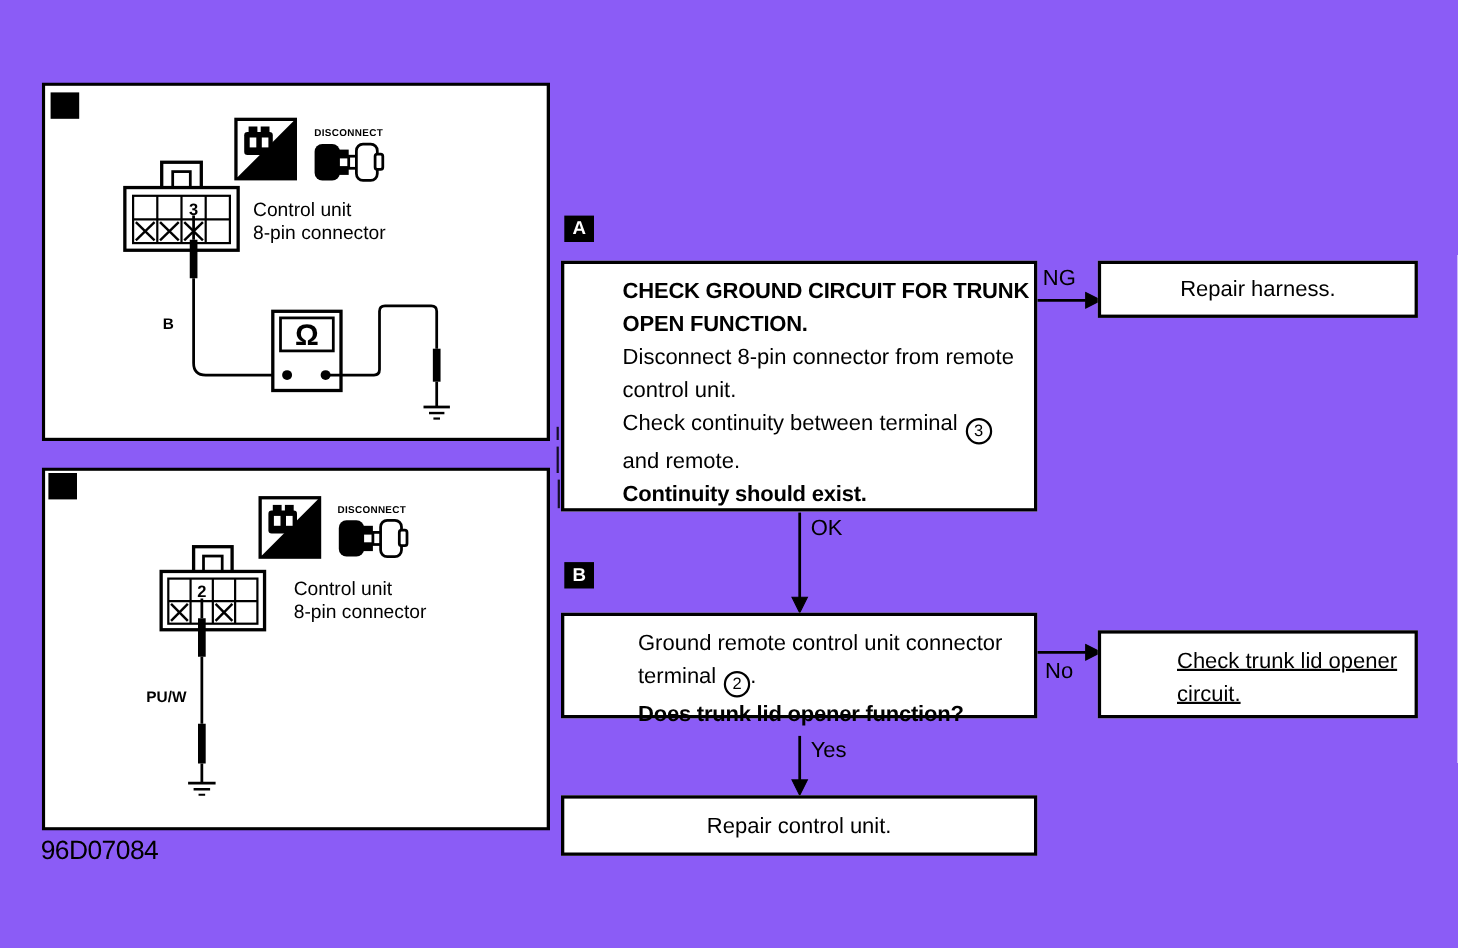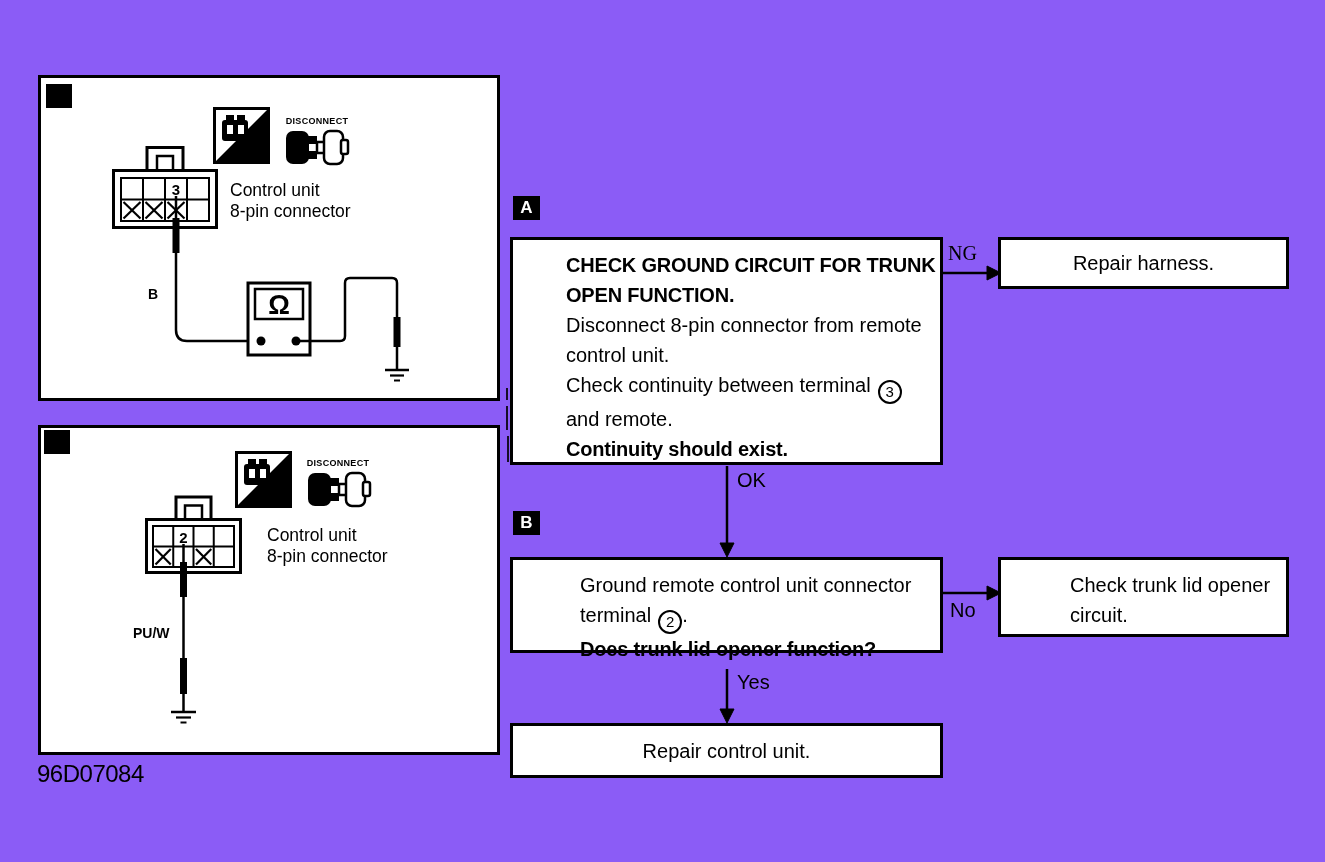--- a/index.html
+++ b/index.html
@@ -226,39 +226,39 @@
   <div class="fbox pad-a" style="left:510px; top:237px; width:433px; height:228px;">
     <div class="fline bold">CHECK GROUND CIRCUIT FOR TRUNK</div>
     <div class="fline bold">OPEN FUNCTION.</div>
     <div class="fline">Disconnect 8-pin connector from remote</div>
     <div class="fline">control unit.</div>
     <div class="fline"><span>Check continuity between terminal</span><span class="circled ml">3</span></div>
     <div class="fline">and remote.</div>
     <div class="fline bold">Continuity should exist.</div>
   </div>
 
-  <div class="flabel" style="left:948px; top:242px;font-family:Liberation Serif, serif;">NG</div>
+  <div class="flabel" style="left:948px; top:242px;">NG</div>
 
   <div class="fbox center" style="left:998px; top:237px; width:291px; height:52px;">
     <span>Repair harness.</span>
   </div>
 
   <div class="flabel" style="left:737px; top:469px;">OK</div>
 
   <div class="badge" style="left:513px; top:511px;">B</div>
 
   <div class="fbox pad-b" style="left:510px; top:557px; width:433px; height:96px;">
     <div class="fline">Ground remote control unit connector</div>
     <div class="fline"><span>terminal</span><span class="circled ml">2</span><span>.</span></div>
     <div class="fline bold">Does trunk lid opener function?</div>
   </div>
 
   <div class="flabel" style="left:950px; top:563px;margin-top:36px;">No</div>
 
-  <div class="fbox pad-c" style="left:998px; top:557px; width:291px; height:80px;">
+  <div class="fbox pad-c" style="left:998px; top:573px; width:291px; height:80px;text-decoration:underline;">
     <div class="fline">Check trunk lid opener</div>
     <div class="fline">circuit.</div>
   </div>
 
   <div class="flabel" style="left:737px; top:671px;">Yes</div>
 
   <div class="fbox center" style="left:510px; top:723px; width:433px; height:55px;">
     <span>Repair control unit.</span>
   </div>
 

